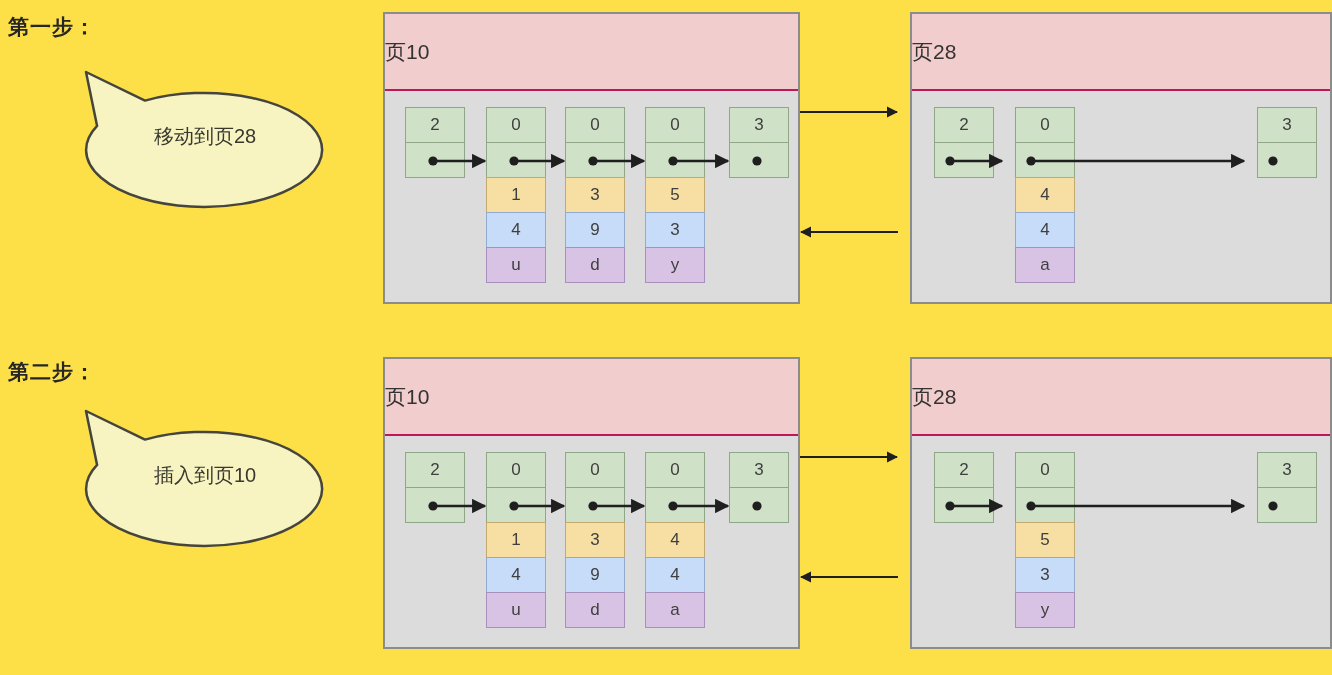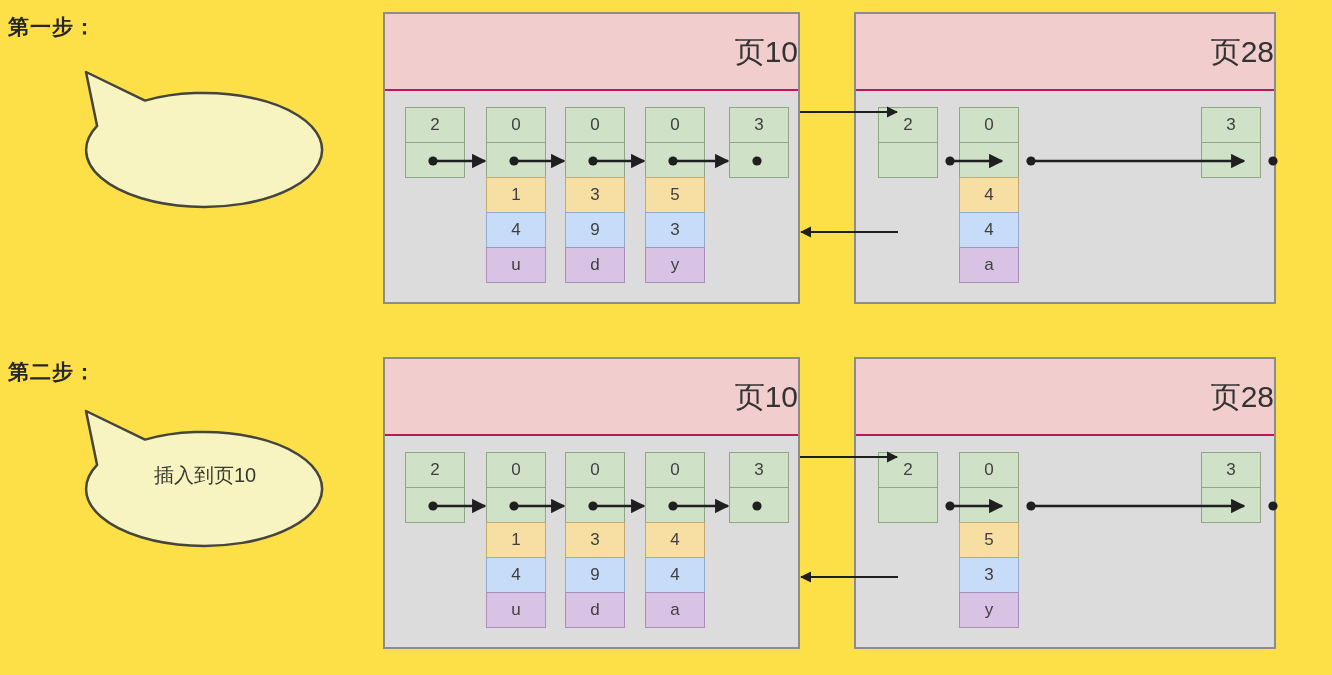--- a/index.html
+++ b/index.html
@@ -4,23 +4,23 @@
 <style>
   html,body{margin:0;padding:0;background:#f7f6f4;}
   #canvas{position:relative;width:1332px;height:675px;overflow:hidden;
           font-family:"Liberation Sans","DejaVu Sans",sans-serif;background:#fde047;}
   .step{position:absolute;left:0;width:1332px;height:330px;}
   .step-label{position:absolute;left:8px;top:13px;font-size:21px;font-weight:700;color:#262626;letter-spacing:1px;}
   .bubble-text{position:absolute;left:84px;width:242px;text-align:center;
                font-size:20px;line-height:28px;color:#38382f;z-index:6;}
   .page{position:absolute;top:12px;height:292px;border:2px solid #8c8c8c;box-sizing:border-box;z-index:1;}
   .page-a{left:383px;width:417px;}
-  .page-b{left:854px;width:422px;}
+  .page-b{left:910px;width:422px;}
   .page-header{position:absolute;left:0;top:0;right:0;height:75px;border-bottom:4px solid #be185d;
-               text-align:right;line-height:75px;font-size:30px;color:#333;}
+               text-align:left;line-height:75px;font-size:21px;color:#333;}
   .page-body{position:absolute;left:0;top:77px;right:0;bottom:0;}
   .rec-col{position:absolute;top:93px;width:60px;z-index:2;}
   .cell{height:36px;box-sizing:border-box;border:1px solid #8fa687;
         text-align:center;line-height:34px;font-size:17px;color:#3f3f3f;}
   .cell + .cell{margin-top:-1px;}
   .k-key{border-color:#c4a96f;}
   .k-v1{border-color:#92abcc;}
   .k-v2{border-color:#a98fbc;}
   svg#overlay{position:absolute;left:0;top:0;z-index:5;pointer-events:none;}
 </style>
@@ -66,20 +66,21 @@
       <line x1="1031" y1="506" x2="1244" y2="506" stroke="#1f1f1f" stroke-width="2.4" marker-end="url(#arr)"></line>
       <circle cx="1031" cy="506" r="4.6" fill="#1f1f1f"></circle>
       <circle cx="1273" cy="506" r="4.6" fill="#1f1f1f"></circle>
       <line x1="800" y1="457" x2="897" y2="457" stroke="#1f1f1f" stroke-width="1.9" marker-end="url(#arr)"></line>
       <line x1="898" y1="577" x2="801" y2="577" stroke="#1f1f1f" stroke-width="1.9" marker-end="url(#arr)"></line>
     </svg>
 
   <section class="step s0" style="top:0">
     <div class="step-label">第一步：</div>
     <div class="bubble-text" style="top:122px">
+      <div>移动到页28</div>
     </div>
     <div class="page page-a">
       <div class="page-header" style="background: rgb(242, 205, 205);"><span>页10</span></div>
       <div class="page-body" style="background: rgb(220, 220, 220);"></div>
       <div class="cols"></div>
     <div class="rec-col" style="left: 20px; width: 60px;">
           <div class="cell" style="background: rgb(207, 225, 199);">2</div>
           <div class="cell" style="background: rgb(207, 225, 199);"></div>
         </div>
         <div class="rec-col" style="left: 101px; width: 60px;">

